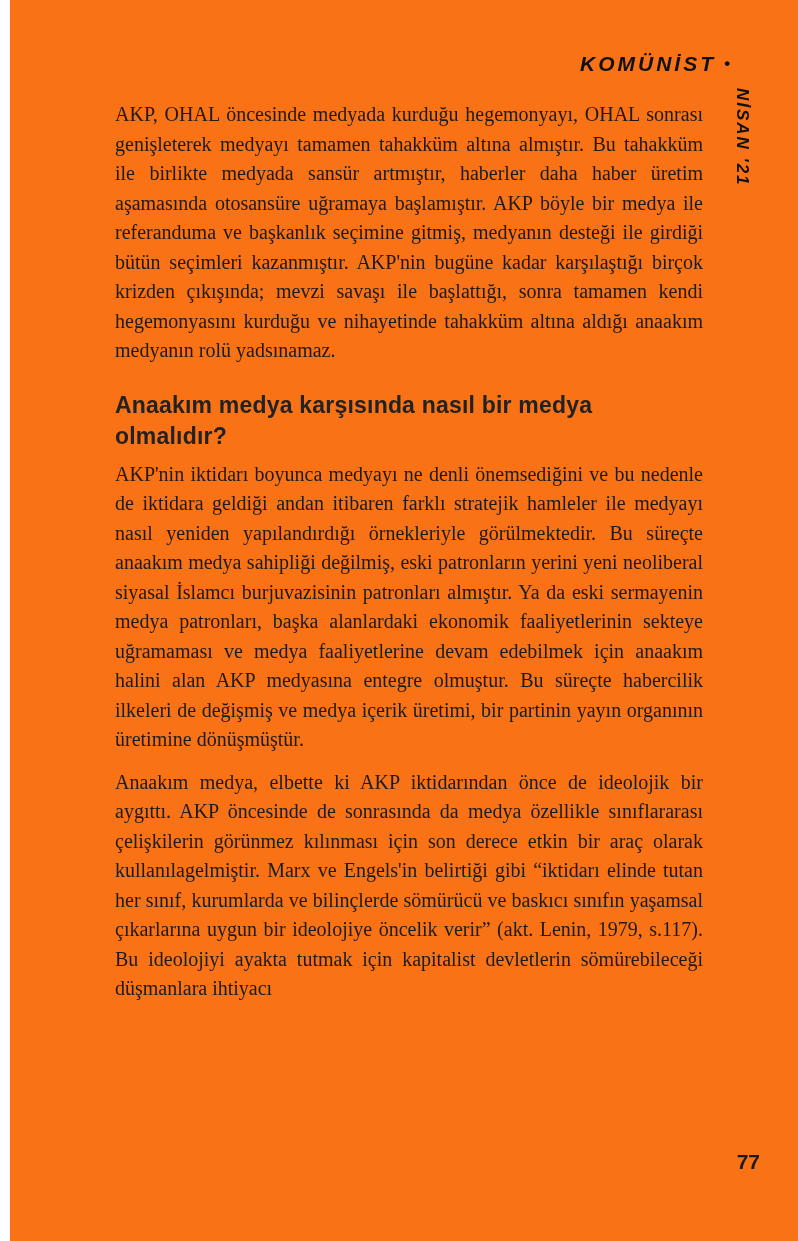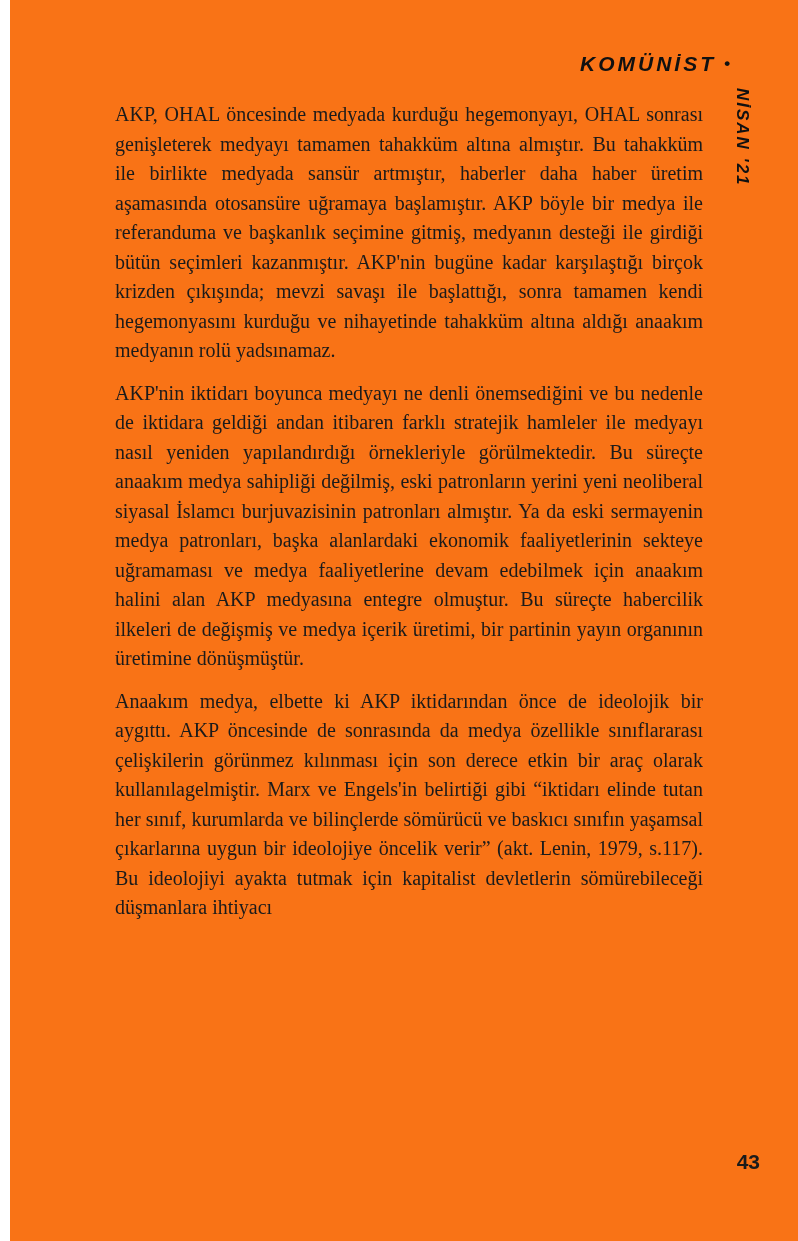--- a/index.html
+++ b/index.html
@@ -95,19 +95,20 @@
 <div class="page">
 
   <div class="masthead">
     <span>KOMÜNİST</span><span class="bullet">•</span>
   </div>
 
   <div class="issue-label">NİSAN '21</div>
 
   <main class="article">
     <p>AKP, OHAL öncesinde medyada kurduğu hegemonyayı, OHAL sonrası genişleterek medyayı tamamen tahakküm altına almıştır. Bu tahakküm ile birlikte medyada sansür artmıştır, haberler daha haber üretim aşamasında otosansüre uğramaya başlamıştır. AKP böyle bir medya ile referanduma ve başkanlık seçimine gitmiş, medyanın desteği ile girdiği bütün seçimleri kazanmıştır. AKP'nin bugüne kadar karşılaştığı birçok krizden çıkışında; mevzi savaşı ile başlattığı, sonra tamamen kendi hegemonyasını kurduğu ve nihayetinde tahakküm altına aldığı anaakım medyanın rolü yadsınamaz.</p>
+    <h2>Anaakım medya karşısında nasıl bir medya olmalıdır?</h2>
     <p>AKP'nin iktidarı boyunca medyayı ne denli önemsediğini ve bu nedenle de iktidara geldiği andan itibaren farklı stratejik hamleler ile medyayı nasıl yeniden yapılandırdığı örnekleriyle görülmektedir. Bu süreçte anaakım medya sahipliği değilmiş, eski patronların yerini yeni neoliberal siyasal İslamcı burjuvazisinin patronları almıştır. Ya da eski sermayenin medya patronları, başka alanlardaki ekonomik faaliyetlerinin sekteye uğramaması ve medya faaliyetlerine devam edebilmek için anaakım halini alan AKP medyasına entegre olmuştur. Bu süreçte habercilik ilkeleri de değişmiş ve medya içerik üretimi, bir partinin yayın organının üretimine dönüşmüştür.</p>
     <p>Anaakım medya, elbette ki AKP iktidarından önce de ideolojik bir aygıttı. AKP öncesinde de sonrasında da medya özellikle sınıflararası çelişkilerin görünmez kılınması için son derece etkin bir araç olarak kullanılagelmiştir. Marx ve Engels'in belirtiği gibi “iktidarı elinde tutan her sınıf, kurumlarda ve bilinçlerde sömürücü ve baskıcı sınıfın yaşamsal çıkarlarına uygun bir ideolojiye öncelik verir” (akt. Lenin, 1979, s.117). Bu ideolojiyi ayakta tutmak için kapitalist devletlerin sömürebileceği düşmanlara ihtiyacı</p>
   </main>
 
-  <div class="page-number">43</div>
+  <div class="page-number">77</div>
 
 </div>
 
 </body></html>

